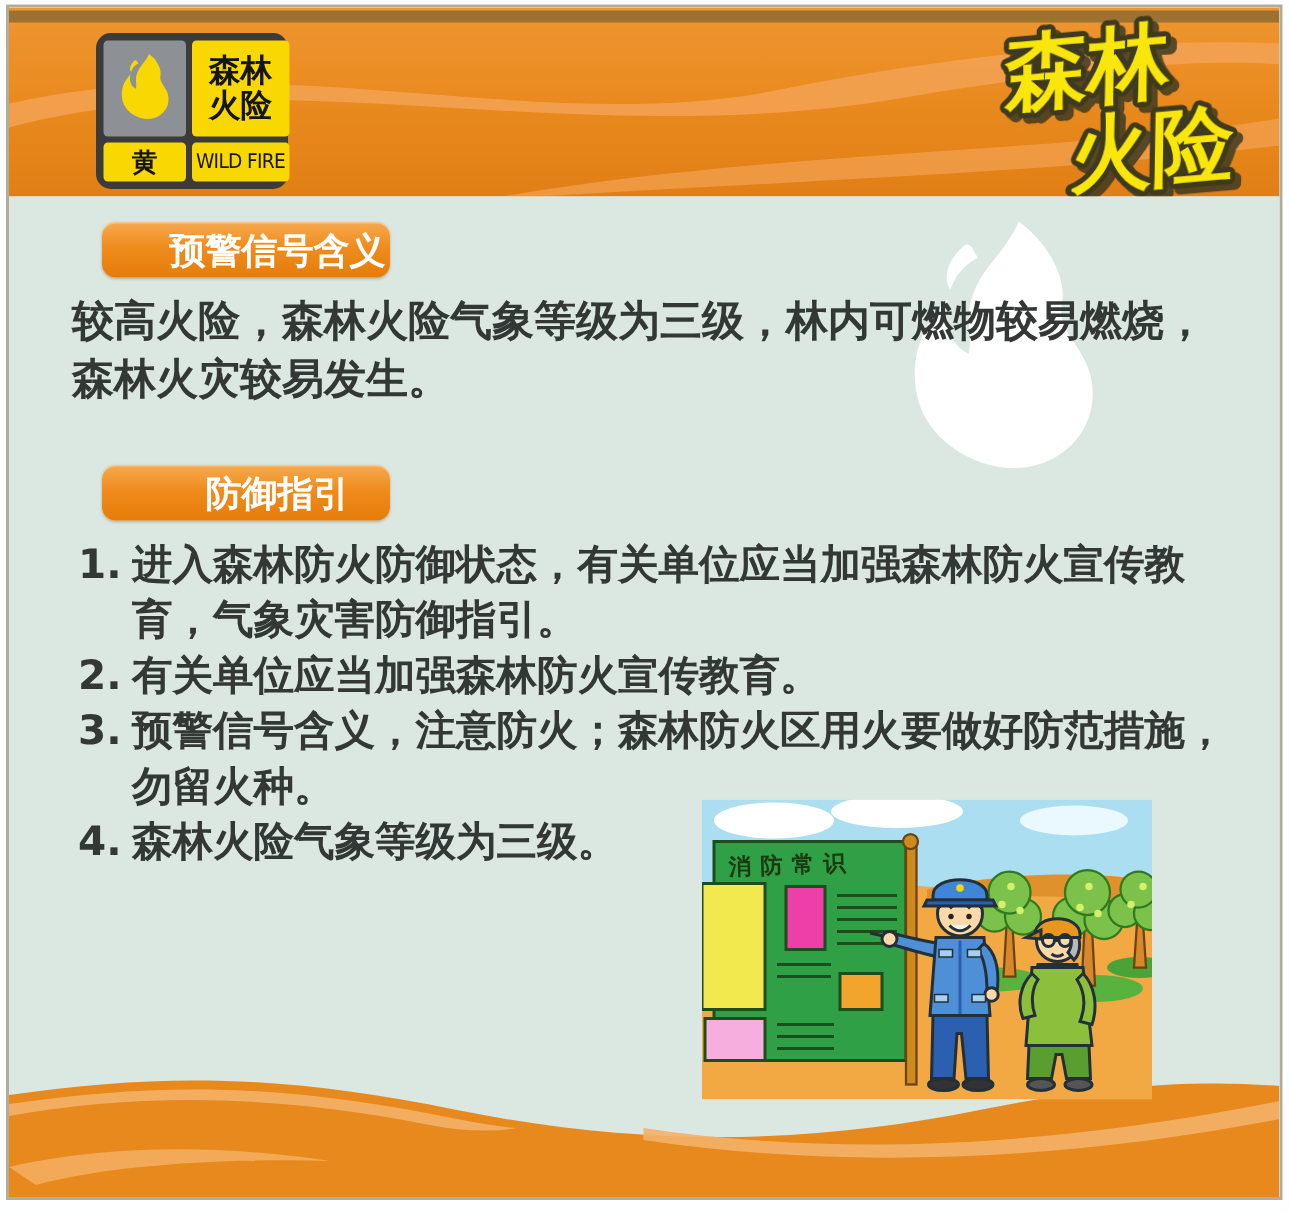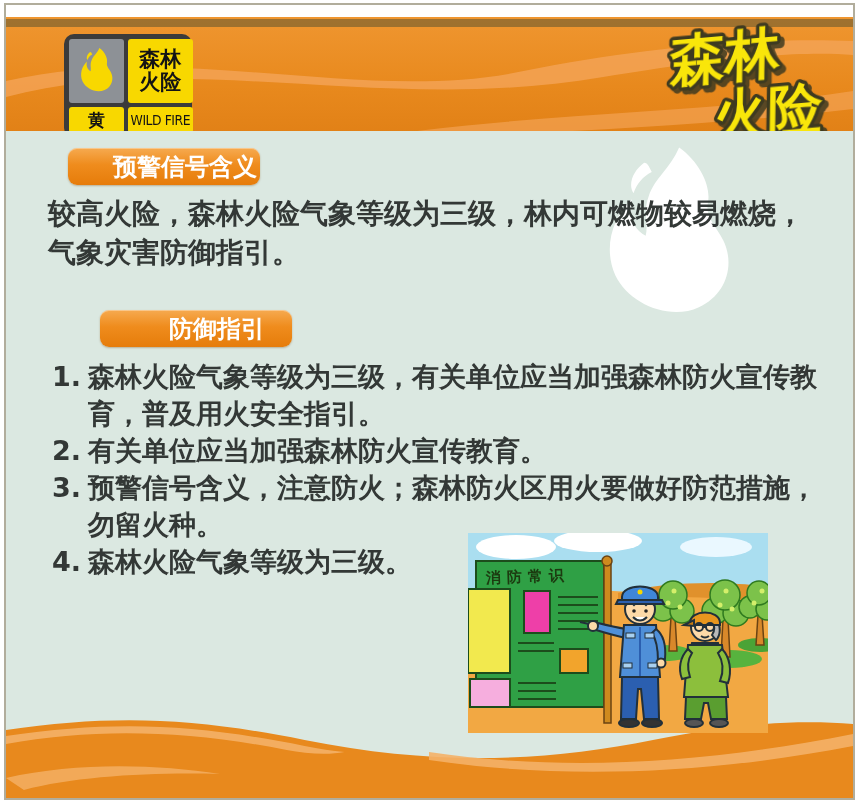--- a/index.html
+++ b/index.html
@@ -4,21 +4,21 @@
 <style>
   * { box-sizing: border-box; margin: 0; padding: 0; }
   html, body { width: 859px; height: 807px; overflow: hidden; background: #ffffff;
     font-family: "DejaVu Sans", "Liberation Sans", sans-serif; }
 
   .poster { position: absolute; left: 0; top: 0; width: 859px; height: 807px; background: #fff; }
   .inner  { position: absolute; left: 4px; top: 3px; right: 4px; bottom: 7px;
             border: 2px solid rgba(100,92,58,.5); overflow: hidden; }
 
   
-  .header { position: absolute; left: 0; top: 12px; width: 100%; height: 126px;
+  .header { position: absolute; left: 0; top: 0; width: 100%; height: 126px;
             background: linear-gradient(180deg,#ef9630 0%, #e8891d 55%, #e07f15 100%);
             overflow: hidden; }
   .header-waves { position: absolute; inset: 0; width: 100%; height: 100%; }
 
   .warning-sign { position: absolute; left: 58px; top: 17px; width: 128px; height: 104px;
                   background: #3b3b3b; border-radius: 10px; padding: 5px;
                   display: grid; grid-template-columns: 55px 1fr; grid-template-rows: 1fr 26px;
                   gap: 4px; }
   .cell { border-radius: 3px; display: flex; align-items: center; justify-content: center; }
   .flame-cell { background: #8d9196; }
@@ -43,21 +43,21 @@
   .content { position: absolute; left: 0; top: 126px; width: 100%; bottom: 0;
              background: #dbe8e1; }
   .watermark { position: absolute; left: 588px; top: 16px; width: 152px; height: 176px; z-index: 0; }
 
   .badge { position: absolute; width: 192px; height: 37px; border-radius: 9px;
            background: linear-gradient(180deg,#f6aa50 0%, #ef8c1d 45%, #e67c0a 100%);
            box-shadow: 0 1px 2px rgba(120,70,10,.35), inset 0 1px 0 rgba(255,255,255,.35);
            color: #ffffff; font-size: 24px; font-weight: bold;
            display: flex; align-items: center; justify-content: center; z-index: 1; padding-left: 42px; }
   .badge-meaning { left: 62px; top: 17px; }
-  .badge-guide   { left: 62px; top: 179px; margin-left: 32px; }
+  .badge-guide   { left: 62px; top: 179px; }
 
   .meaning-text { position: absolute; left: 42px; top: 63px; width: 774px;
                   font-size: 28px; font-weight: bold; color: #333836; line-height: 39px;
                   z-index: 1; }
 
   .guide-list { position: absolute; left: 46px; top: 227px; width: 774px; z-index: 1; }
   .guide-item { display: flex; font-size: 27px; font-weight: bold; color: #333836;
                 line-height: 37px; }
   .guide-item .num { flex: none; width: 36px; }
   .guide-item .txt { flex: 1; }
@@ -117,28 +117,28 @@
     </div>
 
     <div class="content">
 
       <svg class="watermark" viewBox="0 0 100 115" preserveAspectRatio="xMidYMid meet">
         <use href="#flame-shape" fill="#ffffff"></use>
       </svg>
 
       <div class="badge badge-meaning">预警信号含义</div>
 
-      <p class="meaning-text">较高火险，森林火险气象等级为三级，林内可燃物较易燃烧，气象灾害防御指引。</p>
+      <p class="meaning-text">较高火险，森林火险气象等级为三级，林内可燃物较易燃烧，森林火灾较易发生。</p>
 
       <div class="badge badge-guide">防御指引</div>
 
       <div class="guide-list">
         <div class="guide-item">
           <span class="num">1.</span>
-          <span class="txt">森林火险气象等级为三级，有关单位应当加强森林防火宣传教育，普及用火安全指引。</span>
+          <span class="txt">进入森林防火防御状态，有关单位应当加强森林防火宣传教育，气象灾害防御指引。</span>
         </div>
         <div class="guide-item">
           <span class="num">2.</span>
           <span class="txt">有关单位应当加强森林防火宣传教育。</span>
         </div>
         <div class="guide-item">
           <span class="num">3.</span>
           <span class="txt">预警信号含义，注意防火；森林防火区用火要做好防范措施，勿留火种。</span>
         </div>
         <div class="guide-item">

